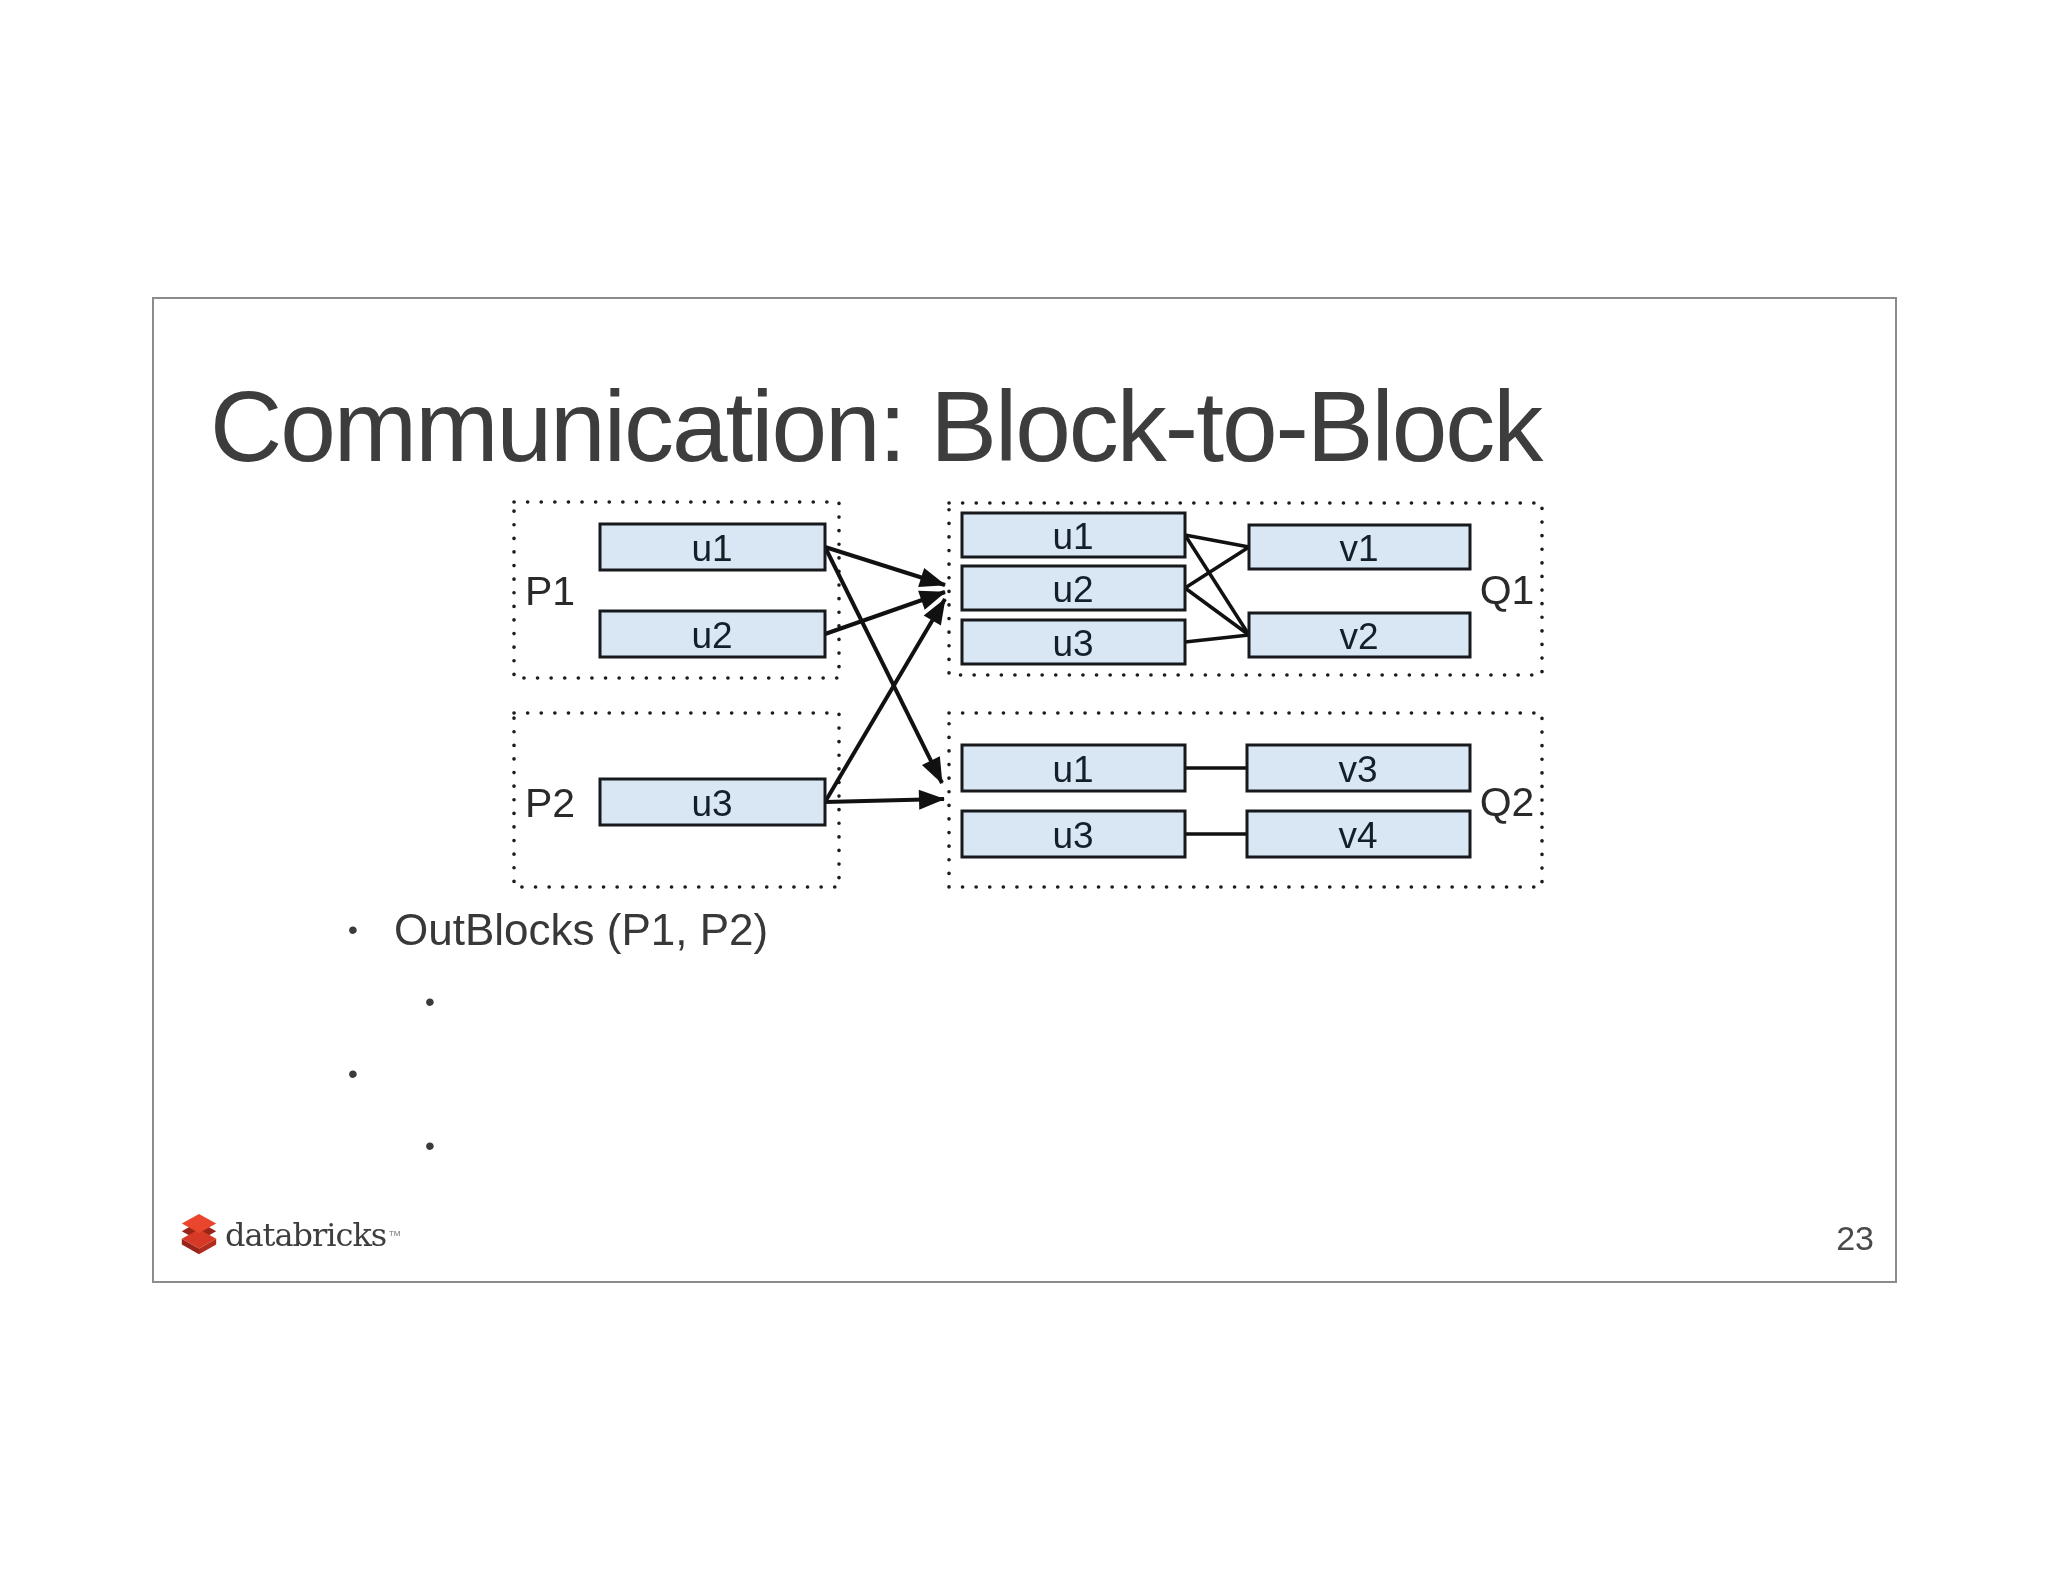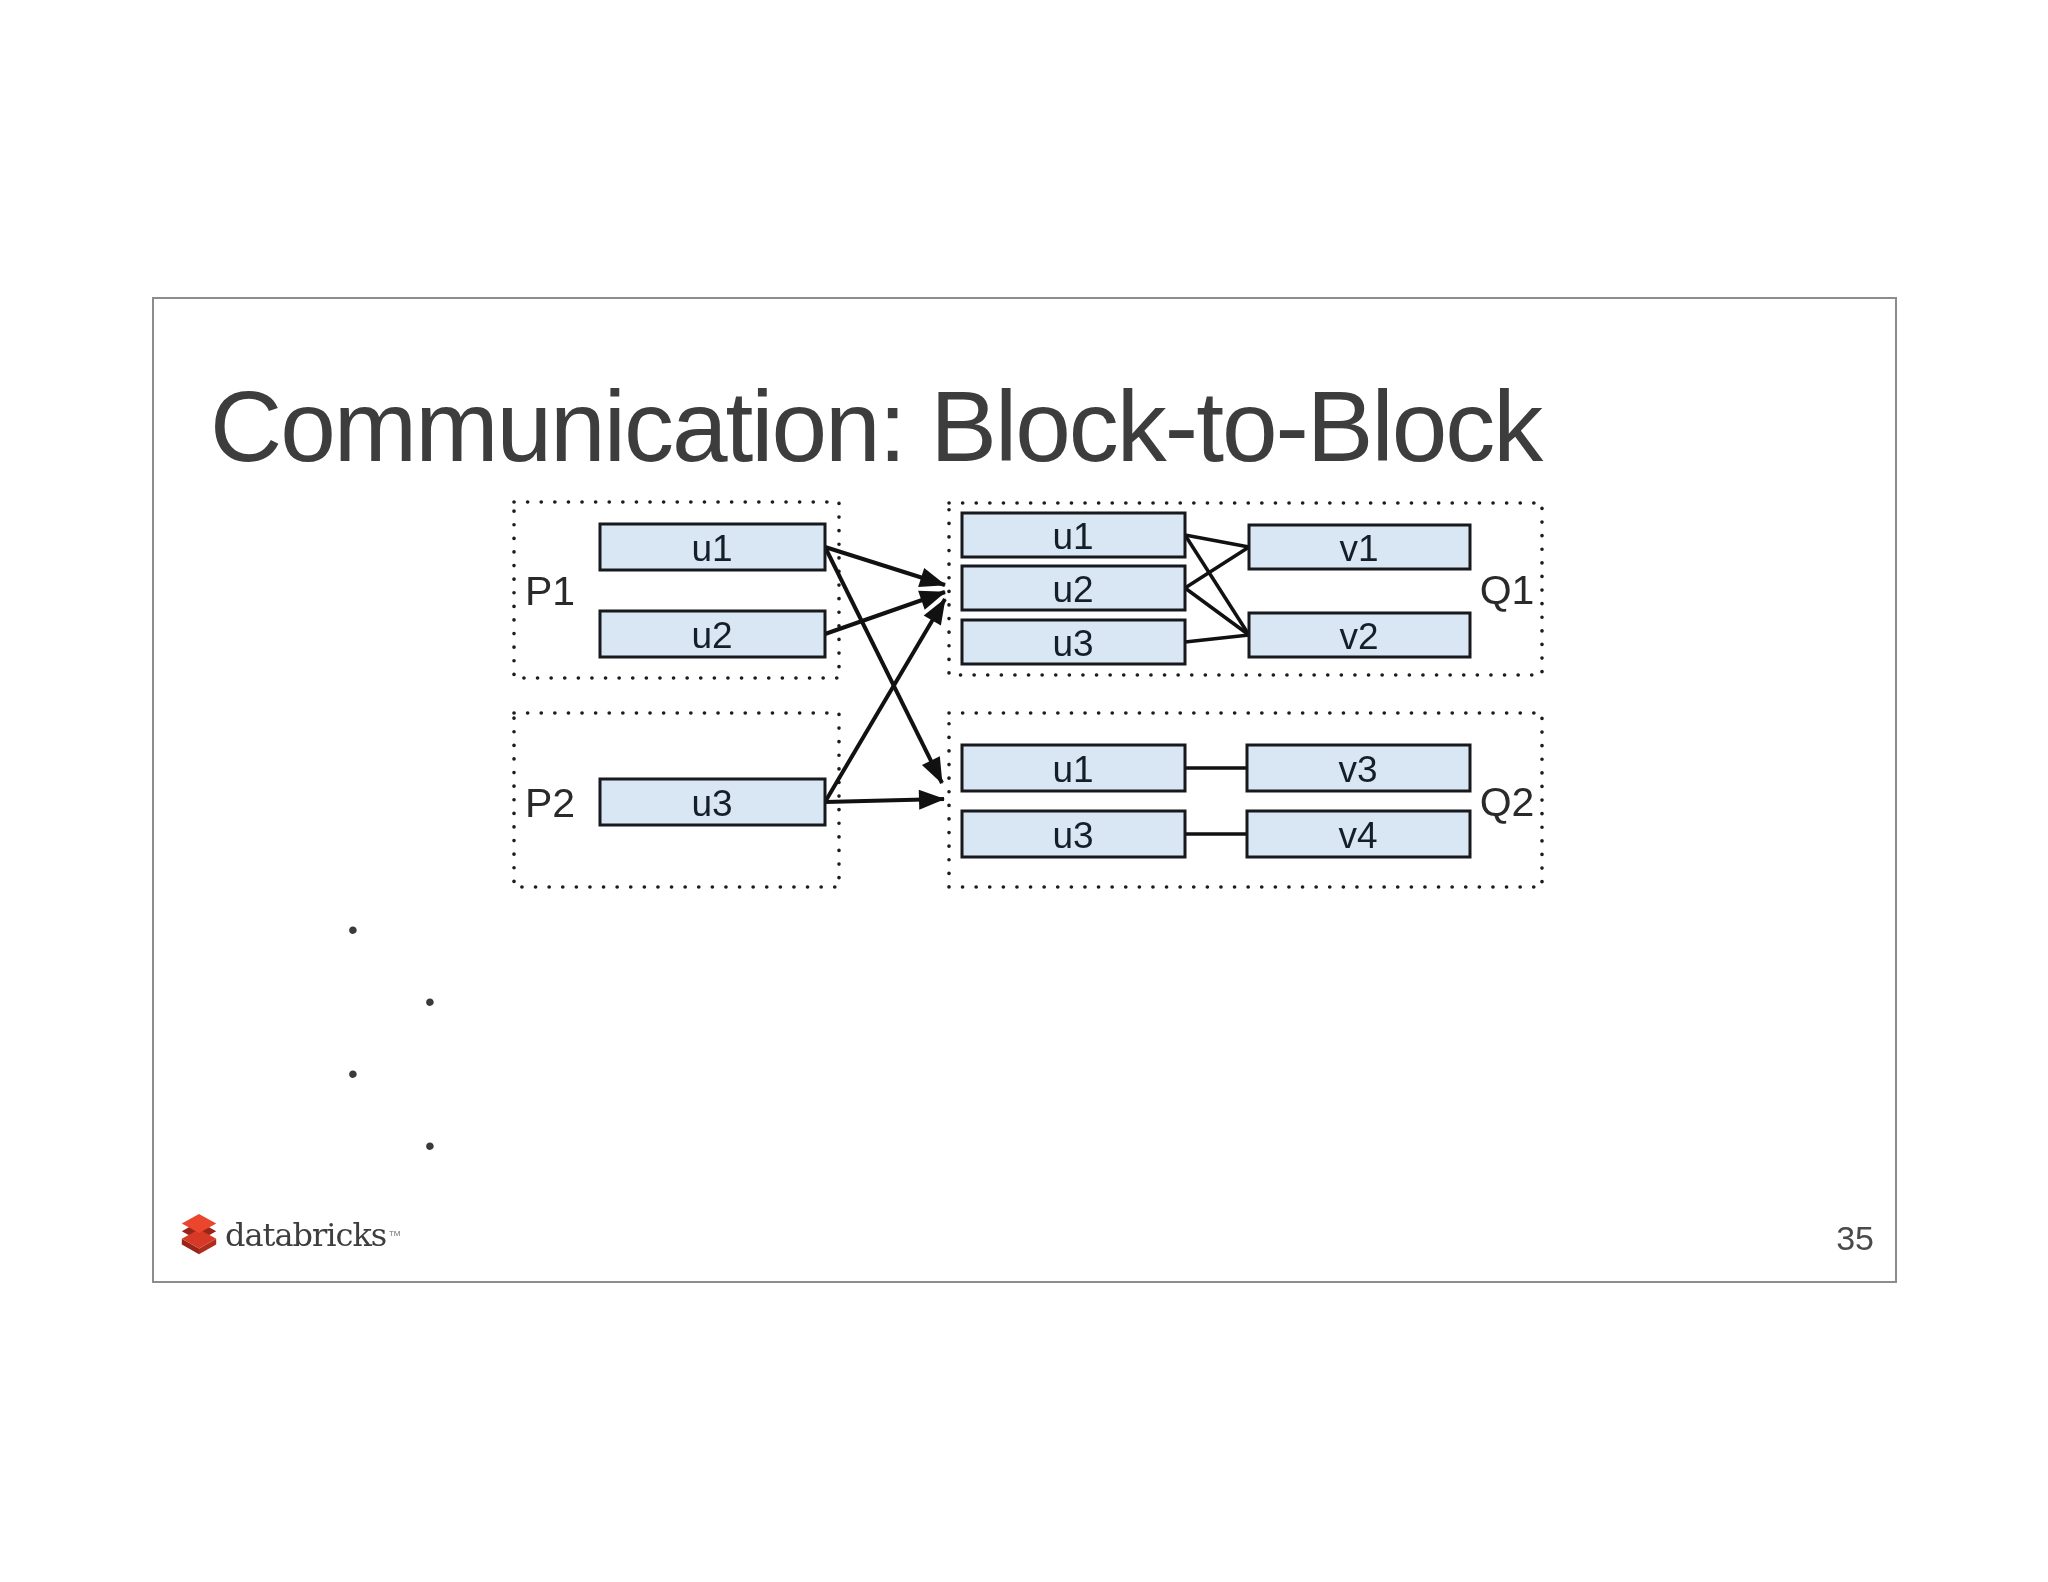--- a/index.html
+++ b/index.html
@@ -97,20 +97,21 @@
       <text class="blabel" x="919" y="536">u3</text>
       <rect class="blk" x="1093" y="446" width="223" height="46" fill="#d9e7f5"></rect>
       <text class="blabel" x="1204" y="470">v3</text>
       <rect class="blk" x="1093" y="512" width="223" height="46" fill="#d9e7f5"></rect>
       <text class="blabel" x="1204" y="536">v4</text>
       <text class="glabel" x="1353" y="503">Q2</text>
     </svg>
 
     <div class="bullet l1" style="top:603px">
       <span class="dot">•</span>
+      <span>OutBlocks (P1, P2)</span>
     </div>
     <div class="bullet l2" style="top:675px">
       <span class="dot">•</span>
     </div>
     <div class="bullet l1" style="top:747px">
       <span class="dot">•</span>
     </div>
     <div class="bullet l2" style="top:819px">
       <span class="dot">•</span>
     </div>
@@ -119,16 +120,16 @@
       <svg class="brand-icon" viewBox="0 0 38 46">
         <path d="M19,9 L37,19 L19,29 L1,19 Z" fill="#99241a"></path>
         <path d="M1,27 L19,37 L19,43 L1,33 Z" fill="#99241a"></path>
         <path d="M37,27 L19,37 L19,43 L37,33 Z" fill="#b02c1d"></path>
         <path d="M19,17 L37,27 L19,37 L1,27 Z" fill="#d63a26"></path>
         <path d="M19,1 L37,11 L19,21 L1,11 Z" fill="#ea462e"></path>
       </svg>
       <span class="brand-name">databricks</span>
       <span class="brand-tm">™</span>
     </div>
-    <div class="page-number">35</div>
+    <div class="page-number">23</div>
 
   </div>
 </div>
 
 </body></html>

